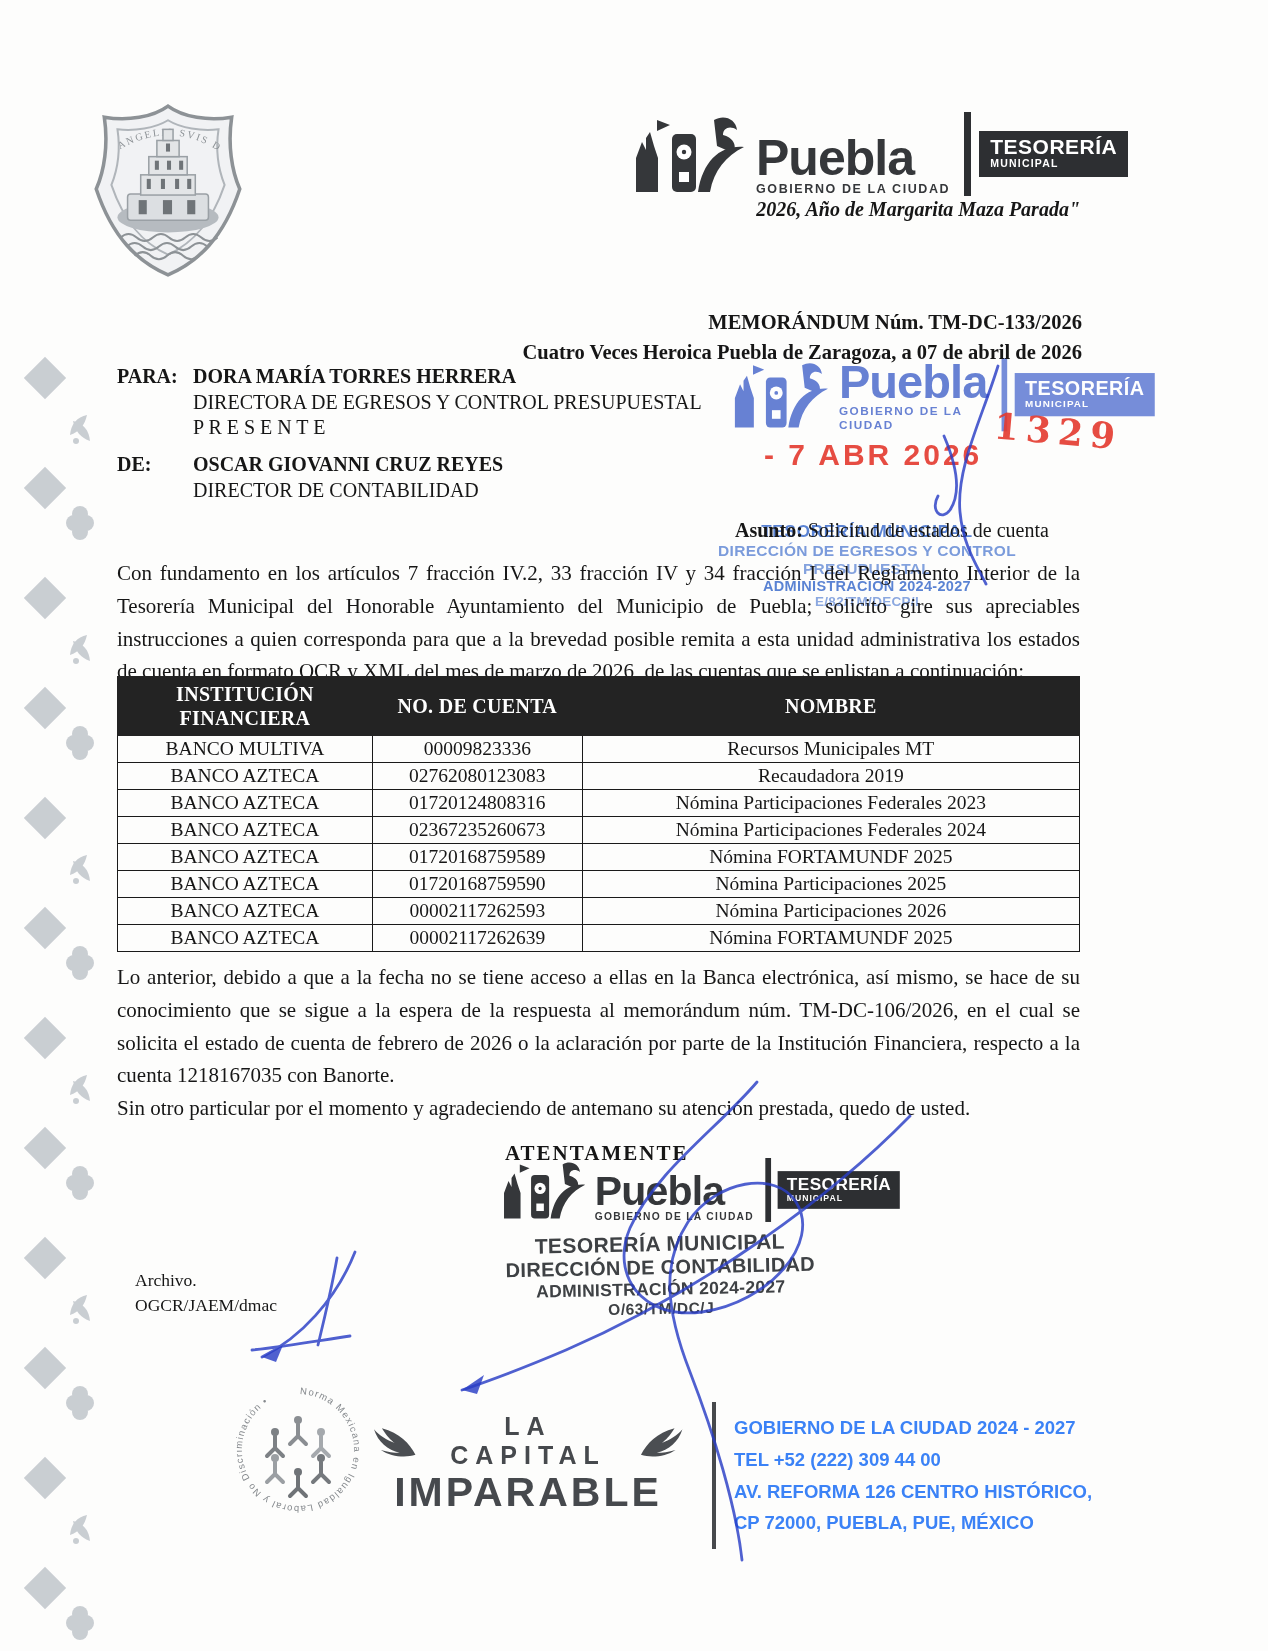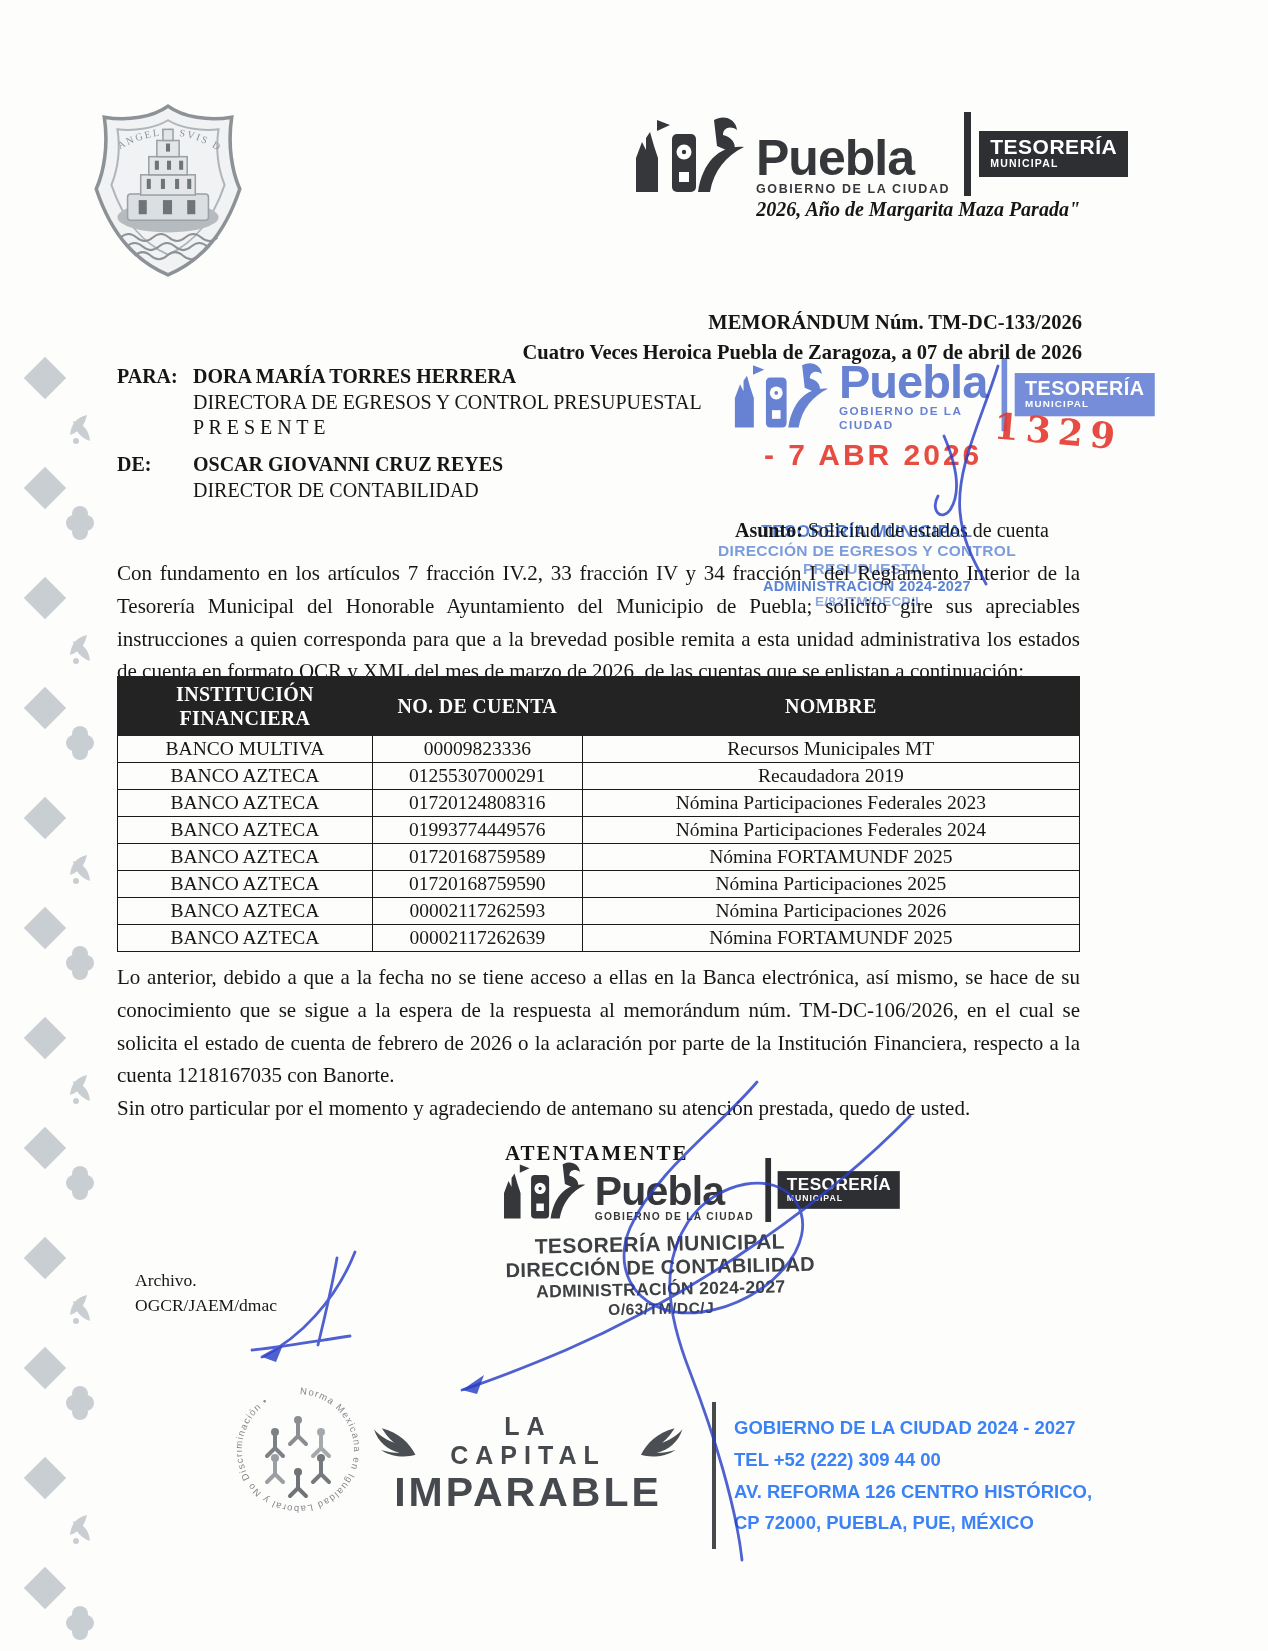--- a/index.html
+++ b/index.html
@@ -254,31 +254,31 @@
       </tr>
     </thead>
     <tbody>
       <tr>
         <td>BANCO MULTIVA</td>
         <td>00009823336</td>
         <td>Recursos Municipales MT</td>
       </tr>
       <tr>
         <td>BANCO AZTECA</td>
-        <td>01255307000291</td>
+        <td>02762080123083</td>
         <td>Recaudadora 2019</td>
       </tr>
       <tr>
         <td>BANCO AZTECA</td>
         <td>01720124808316</td>
         <td>Nómina Participaciones Federales 2023</td>
       </tr>
       <tr>
         <td>BANCO AZTECA</td>
-        <td>01993774449576</td>
+        <td>02367235260673</td>
         <td>Nómina Participaciones Federales 2024</td>
       </tr>
       <tr>
         <td>BANCO AZTECA</td>
         <td>01720168759589</td>
         <td>Nómina FORTAMUNDF 2025</td>
       </tr>
       <tr>
         <td>BANCO AZTECA</td>
         <td>01720168759590</td>

